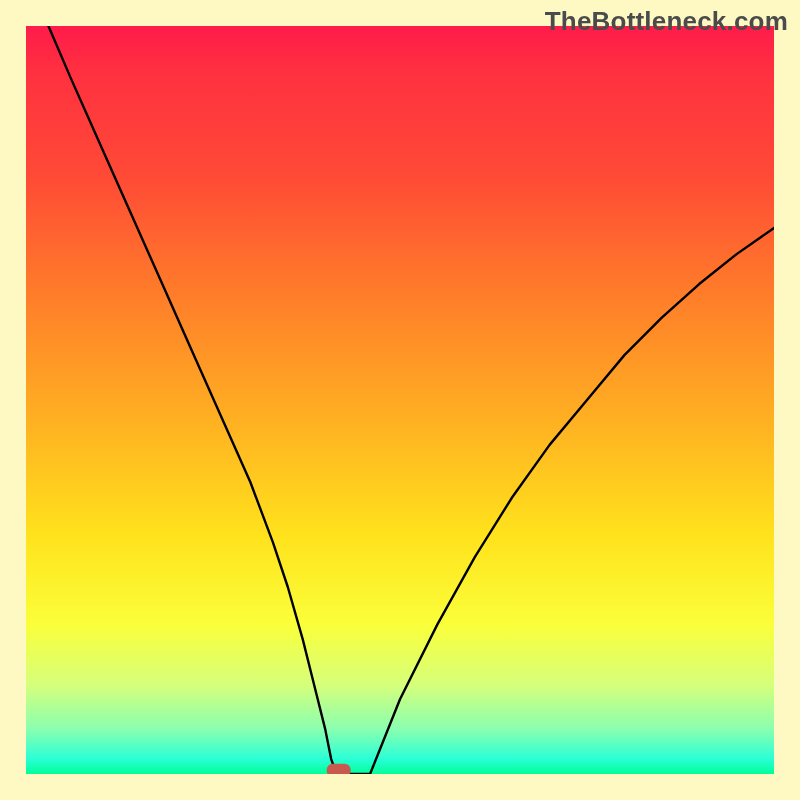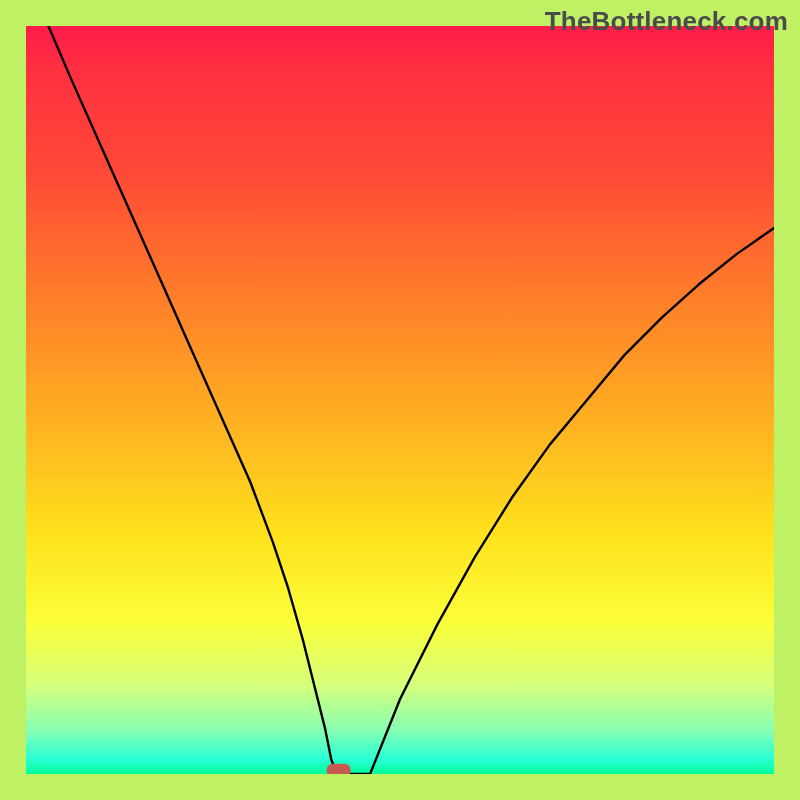--- a/index.html
+++ b/index.html
@@ -8,21 +8,21 @@
     width: 800px;
     height: 800px;
     overflow: hidden;
     background: #000;
     font-family: Arial, Helvetica, sans-serif;
   }
   .frame {
     position: relative;
     width: 800px;
     height: 800px;
-    background: #bef264;
+    background: #fef9c3;
   }
   .watermark {
     position: absolute;
     top: 6px;
     right: 12px;
     color: #4b4b4b;
     font-size: 26px;
     font-weight: 600;
     letter-spacing: 0.2px;
     z-index: 5;

